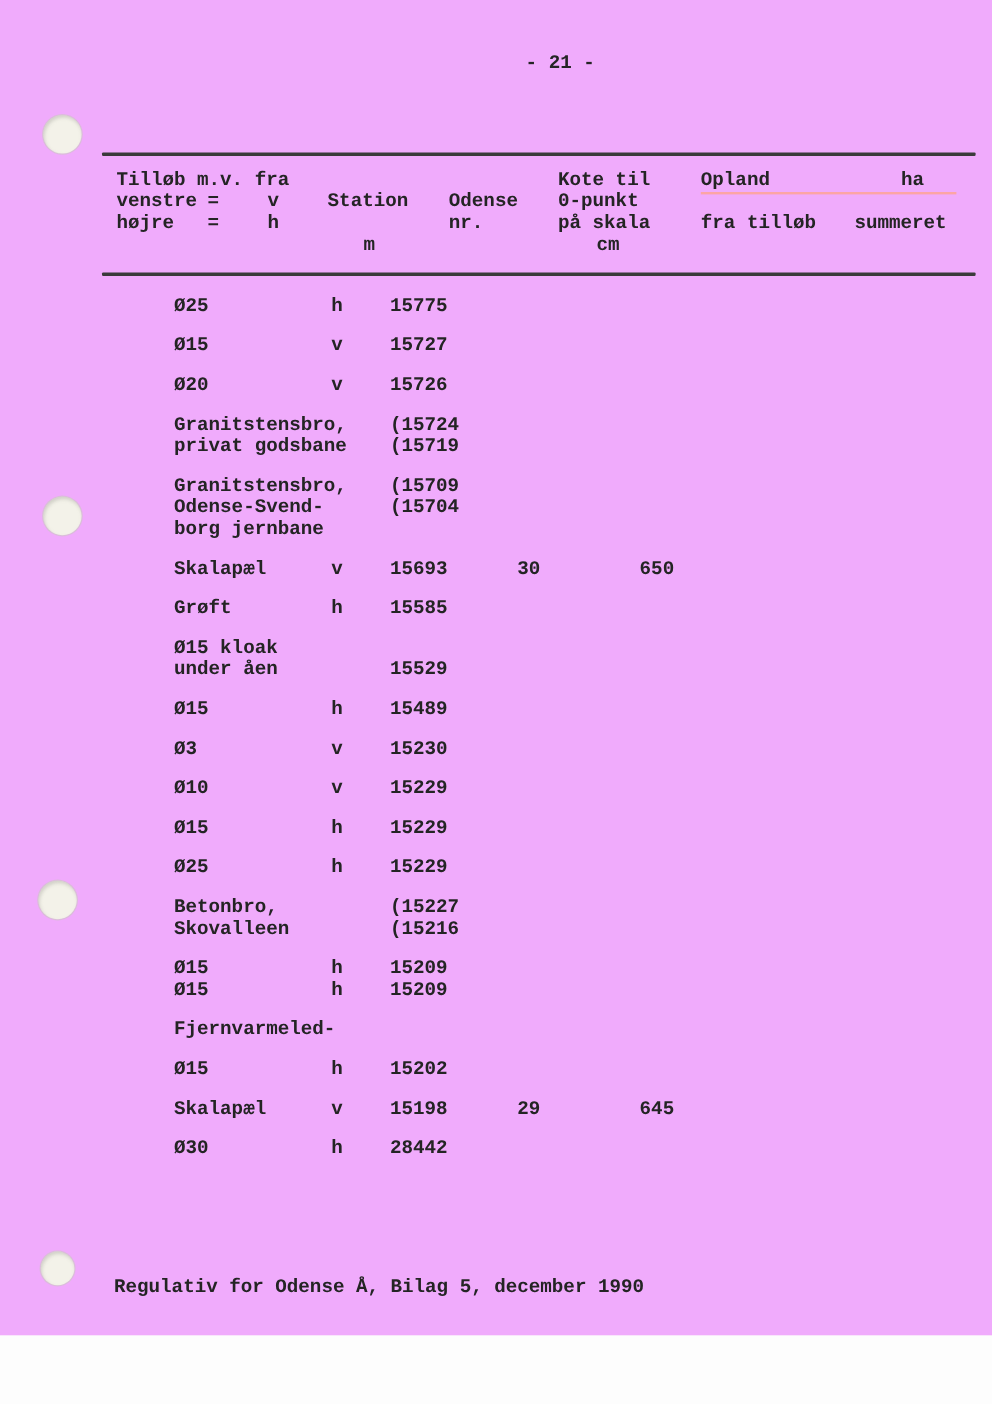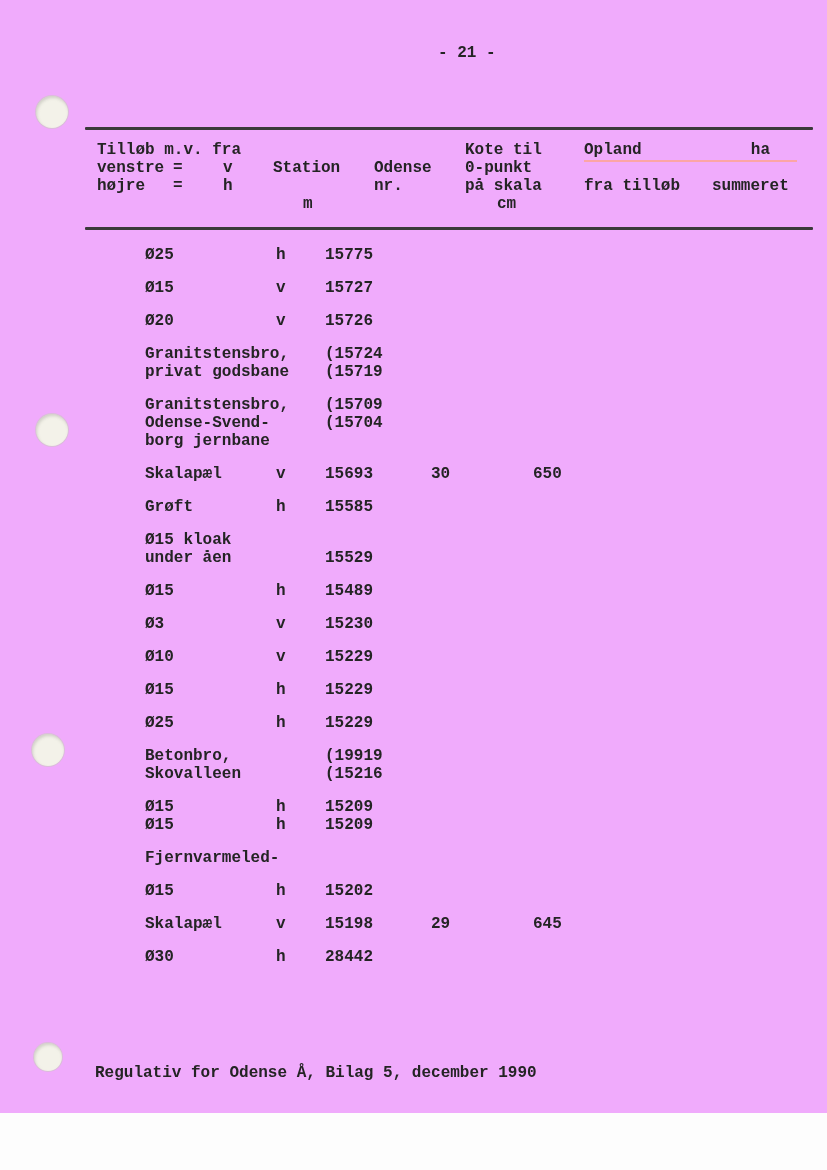--- a/index.html
+++ b/index.html
@@ -179,21 +179,21 @@
       <div class="row-group">
         <div class="table-row">
           <span class="cell row-name">Ø25</span>
           <span class="cell row-vh">h</span>
           <span class="cell row-station">15229</span>
         </div>
       </div>
       <div class="row-group">
         <div class="table-row">
           <span class="cell row-name">Betonbro,</span>
-          <span class="cell row-station">(19919</span>
+          <span class="cell row-station">(15227</span>
         </div>
         <div class="table-row">
           <span class="cell row-name">Skovalleen</span>
           <span class="cell row-station">(15216</span>
         </div>
       </div>
       <div class="row-group">
         <div class="table-row">
           <span class="cell row-name">Ø15</span>
           <span class="cell row-vh">h</span>

